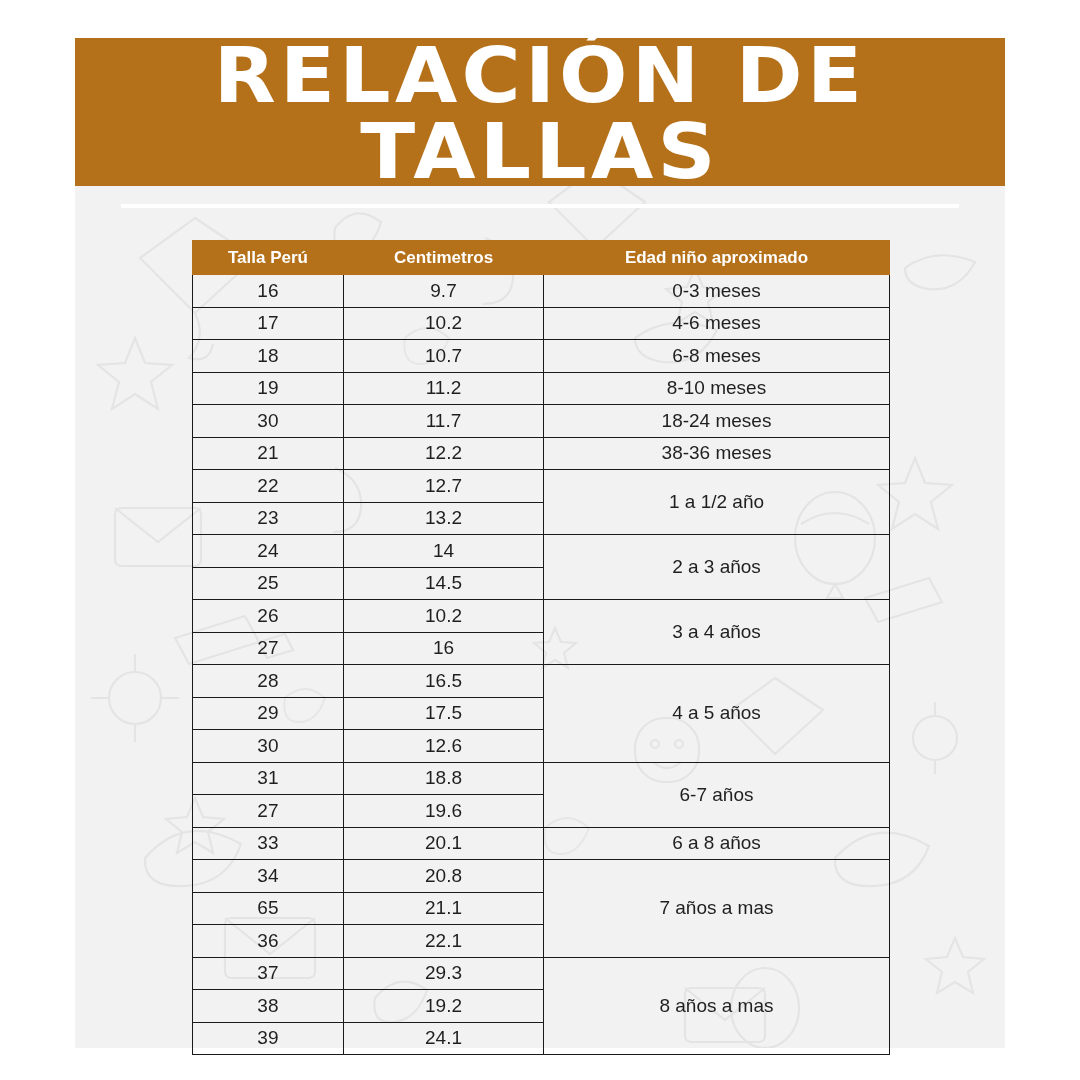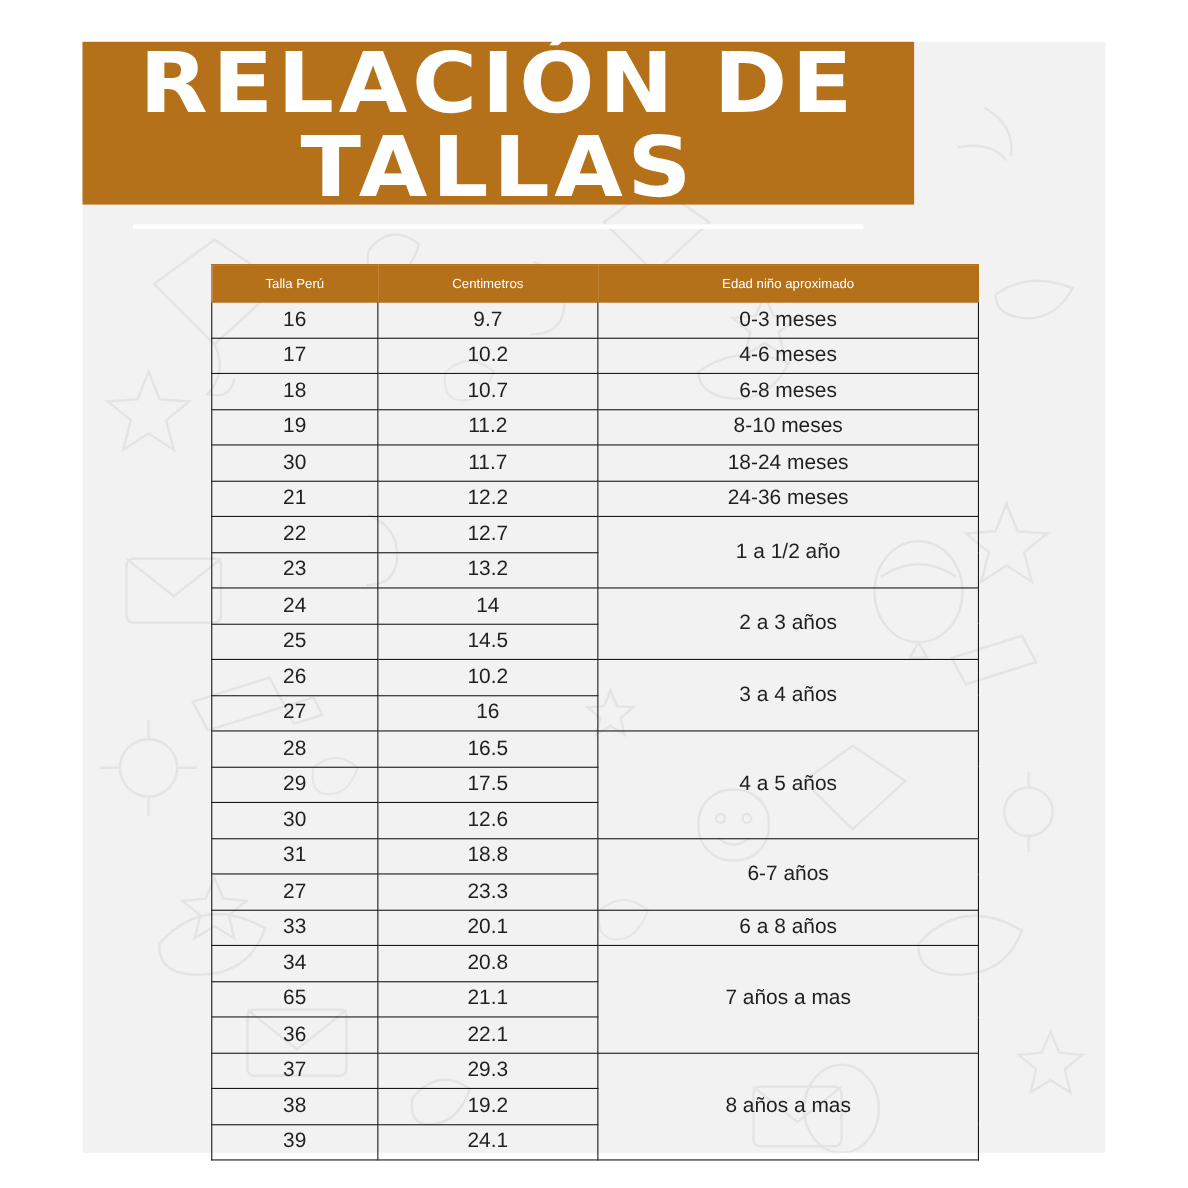--- a/index.html
+++ b/index.html
@@ -33,21 +33,21 @@
     left: 75px;
     top: 38px;
     width: 930px;
     height: 1010px;
     opacity: 0.55;
   }
   .title-bar {
     position: absolute;
     left: 75px;
     top: 38px;
-    width: 756px;
+    width: 930px;
     height: 148px;
     background: #b5701a;
     display: flex;
     align-items: center;
     justify-content: center;
   }
   .title-wrap {
     width: 100%;
     text-align: center;
     position: relative;
@@ -89,22 +89,22 @@
     text-align: center;
     font-size: 19px;
     color: #1f1f1f;
     padding: 0;
     height: 31.5px;
     background: transparent;
   }
   table.sizes thead th {
     background: #b5701a;
     color: #ffffff;
-    font-size: 12px;
-    font-weight: normal;
+    font-size: 17px;
+    font-weight: bold;
     height: 33px;
     border-color: #b5701a;
   }
   col.c-talla { width: 151px; }
   col.c-cm    { width: 200px; }
   col.c-edad  { width: 346px; }
 
   td.num {
     font-size: 20px;
     letter-spacing: 0.2px;
@@ -246,21 +246,21 @@
             <td class="edad" rowspan="1">8-10 meses</td>
           </tr>
           <tr>
             <td class="num">30</td>
             <td class="cm">11.7</td>
             <td class="edad" rowspan="1">18-24 meses</td>
           </tr>
           <tr>
             <td class="num">21</td>
             <td class="cm">12.2</td>
-            <td class="edad" rowspan="1">24-36 meses</td>
+            <td class="edad" rowspan="1">38-36 meses</td>
           </tr>
           <tr>
             <td class="num">22</td>
             <td class="cm">12.7</td>
             <td class="edad" rowspan="2">1 a 1/2 año</td>
           </tr>
           <tr>
             <td class="num">23</td>
             <td class="cm">13.2</td>
           </tr>
@@ -295,21 +295,21 @@
             <td class="num">30</td>
             <td class="cm">12.6</td>
           </tr>
           <tr>
             <td class="num">31</td>
             <td class="cm">18.8</td>
             <td class="edad" rowspan="2">6-7 años</td>
           </tr>
           <tr>
             <td class="num">27</td>
-            <td class="cm">23.3</td>
+            <td class="cm">19.6</td>
           </tr>
           <tr>
             <td class="num">33</td>
             <td class="cm">20.1</td>
             <td class="edad" rowspan="1">6 a 8 años</td>
           </tr>
           <tr>
             <td class="num">34</td>
             <td class="cm">20.8</td>
             <td class="edad" rowspan="3">7 años a mas</td>

